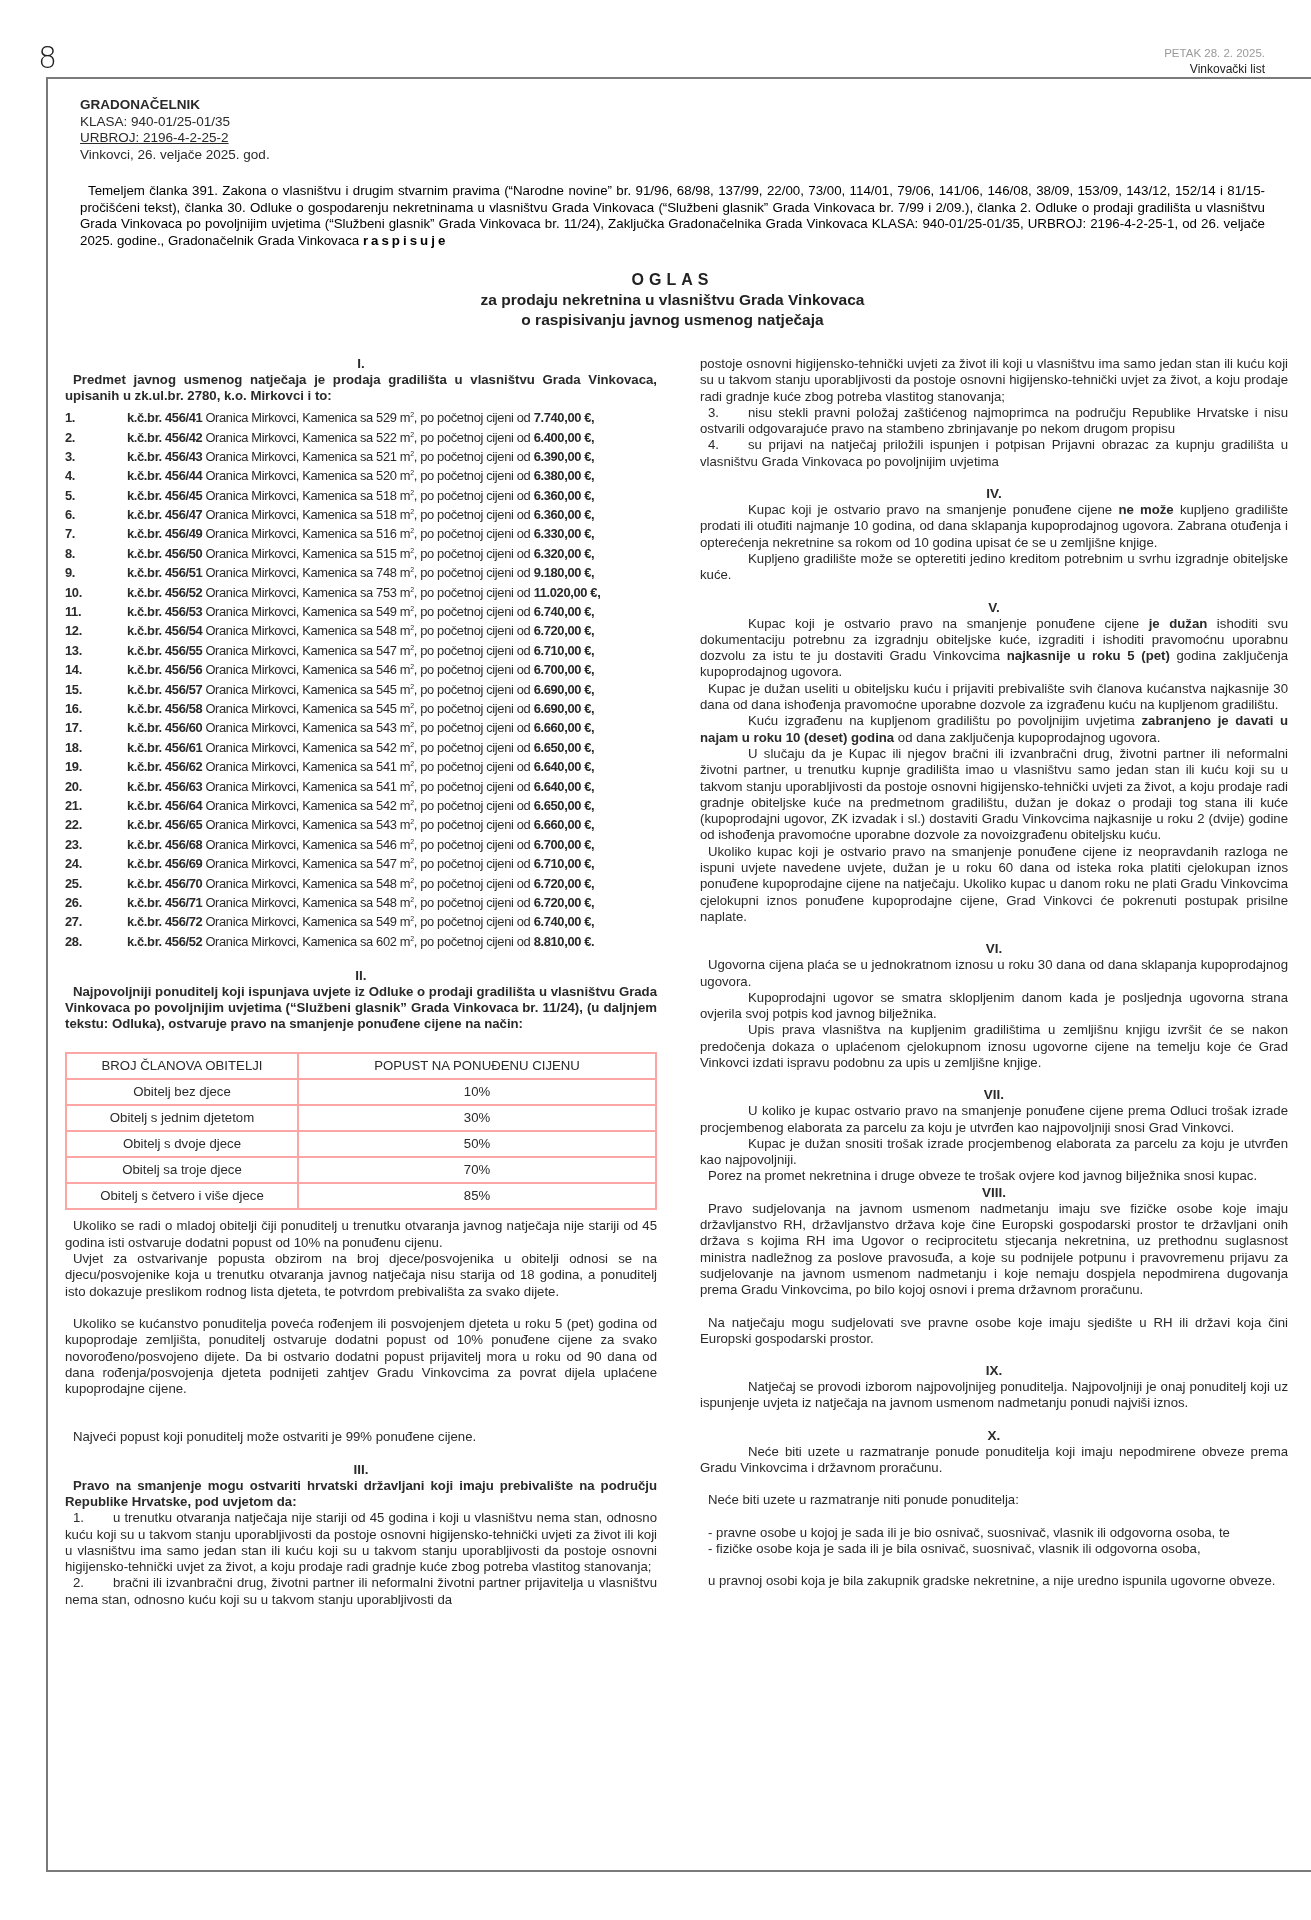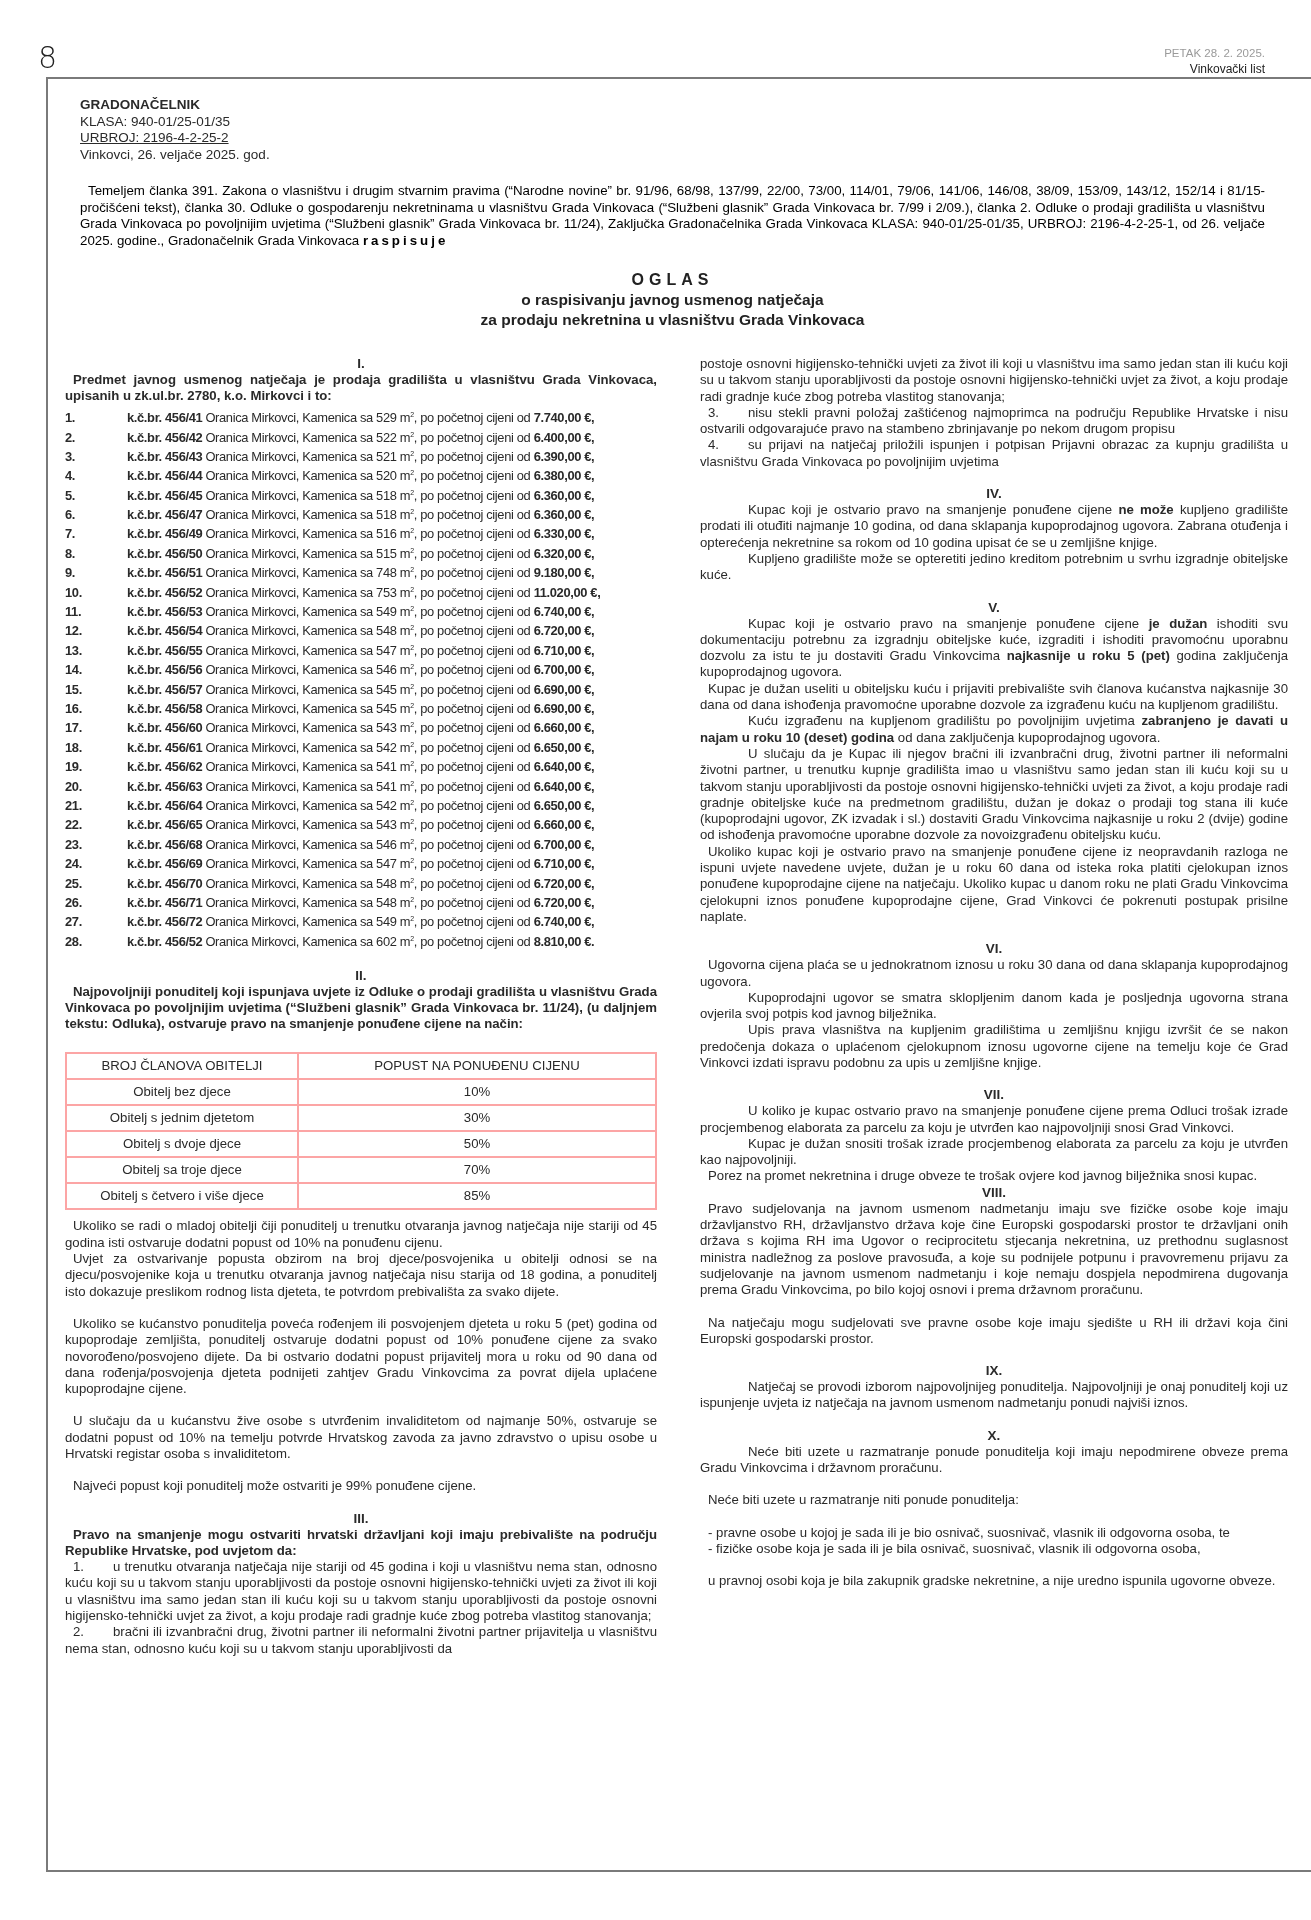--- a/index.html
+++ b/index.html
@@ -70,22 +70,22 @@
   <div>Vinkovci, 26. veljače 2025. god.</div>
 </div>
 
 <div class="preamble">
   <span>Temeljem članka 391. Zakona o vlasništvu i drugim stvarnim pravima (“Narodne novine” br. 91/96, 68/98, 137/99, 22/00, 73/00, 114/01, 79/06, 141/06, 146/08, 38/09, 153/09, 143/12, 152/14 i 81/15-pročišćeni tekst), članka 30. Odluke o gospodarenju nekretninama u vlasništvu Grada Vinkovaca (“Službeni glasnik” Grada Vinkovaca br. 7/99 i 2/09.), članka 2. Odluke o prodaji gradilišta u vlasništvu Grada Vinkovaca po povoljnijim uvjetima  (“Službeni glasnik” Grada Vinkovaca br. 11/24), Zaključka Gradonačelnika Grada Vinkovaca KLASA: 940-01/25-01/35, URBROJ: 2196-4-2-25-1, od 26. veljače 2025. godine., Gradonačelnik Grada Vinkovaca</span>
   <span class="spaced">raspisuje</span>
 </div>
 
 <div class="title-block">
   <div class="t1">OGLAS</div>
+  <div class="t2">za prodaju nekretnina u vlasništvu Grada Vinkovaca</div>
   <div class="t2">o raspisivanju javnog usmenog natječaja</div>
-  <div class="t2">za prodaju nekretnina u vlasništvu Grada Vinkovaca</div>
 </div>
 
 <div class="col col-left">
   <div class="sec-num">I.</div>
   <div class="bold-para">Predmet javnog usmenog natječaja je prodaja gradilišta u vlasništvu Grada Vinkovaca, upisanih u zk.ul.br. 2780, k.o. Mirkovci i to:</div>
   <div class="lots" id="lots">
       <div class="lot">
         <span class="num">1.</span>
         <span class="kc">k.č.br. 456/41</span>
         <span class="desc">Oranica Mirkovci, Kamenica sa 529 m<sup>2</sup>, po početnoj cijeni od&nbsp;</span>
@@ -289,21 +289,20 @@
       </tr>
     </tbody>
   </table>
 
   <div class="gap-s"></div>
   <div class="para">Ukoliko se radi o mladoj obitelji čiji ponuditelj u trenutku otvaranja javnog natječaja nije stariji od 45 godina isti ostvaruje dodatni popust od 10% na ponuđenu cijenu.</div>
   <div class="para">Uvjet za ostvarivanje popusta obzirom na broj djece/posvojenika u obitelji odnosi se na djecu/posvojenike koja u trenutku otvaranja javnog natječaja nisu starija od 18 godina, a ponuditelj isto dokazuje preslikom rodnog lista djeteta, te potvrdom prebivališta za svako dijete.</div>
   <div class="gap"></div>
   <div class="para">Ukoliko se kućanstvo ponuditelja poveća rođenjem ili posvojenjem djeteta u roku 5 (pet) godina od kupoprodaje zemljišta, ponuditelj ostvaruje dodatni popust od 10% ponuđene cijene za svako novorođeno/posvojeno dijete. Da bi ostvario dodatni popust prijavitelj mora u roku od 90 dana od dana rođenja/posvojenja djeteta podnijeti zahtjev Gradu Vinkovcima za povrat dijela uplaćene kupoprodajne cijene.</div>
   <div class="gap"></div>
-  <div class="para">U slučaju da u kućanstvu žive osobe s utvrđenim invaliditetom od najmanje 50%, ostvaruje se dodatni popust od 10% na temelju potvrde Hrvatskog zavoda za javno zdravstvo o upisu osobe u Hrvatski registar osoba s invaliditetom.</div>
   <div class="gap"></div>
   <div class="para">Najveći popust koji ponuditelj može ostvariti je 99% ponuđene cijene.</div>
   <div class="gap"></div>
 
   <div class="sec-num">III.</div>
   <div class="bold-para">Pravo na smanjenje mogu ostvariti hrvatski državljani koji imaju prebivalište na području Republike Hrvatske, pod uvjetom da:</div>
   <div class="list-item">
     <span class="li-num">1.</span><span>u trenutku otvaranja natječaja nije stariji od 45 godina i koji u vlasništvu nema stan, odnosno kuću koji su u takvom stanju uporabljivosti da postoje osnovni higijensko-tehnički uvjeti za život ili koji u vlasništvu ima samo jedan stan ili kuću koji su u takvom stanju uporabljivosti da postoje osnovni higijensko-tehnički uvjet za život, a koju prodaje radi gradnje kuće zbog potreba vlastitog stanovanja;</span>
   </div>
   <div class="list-item">

